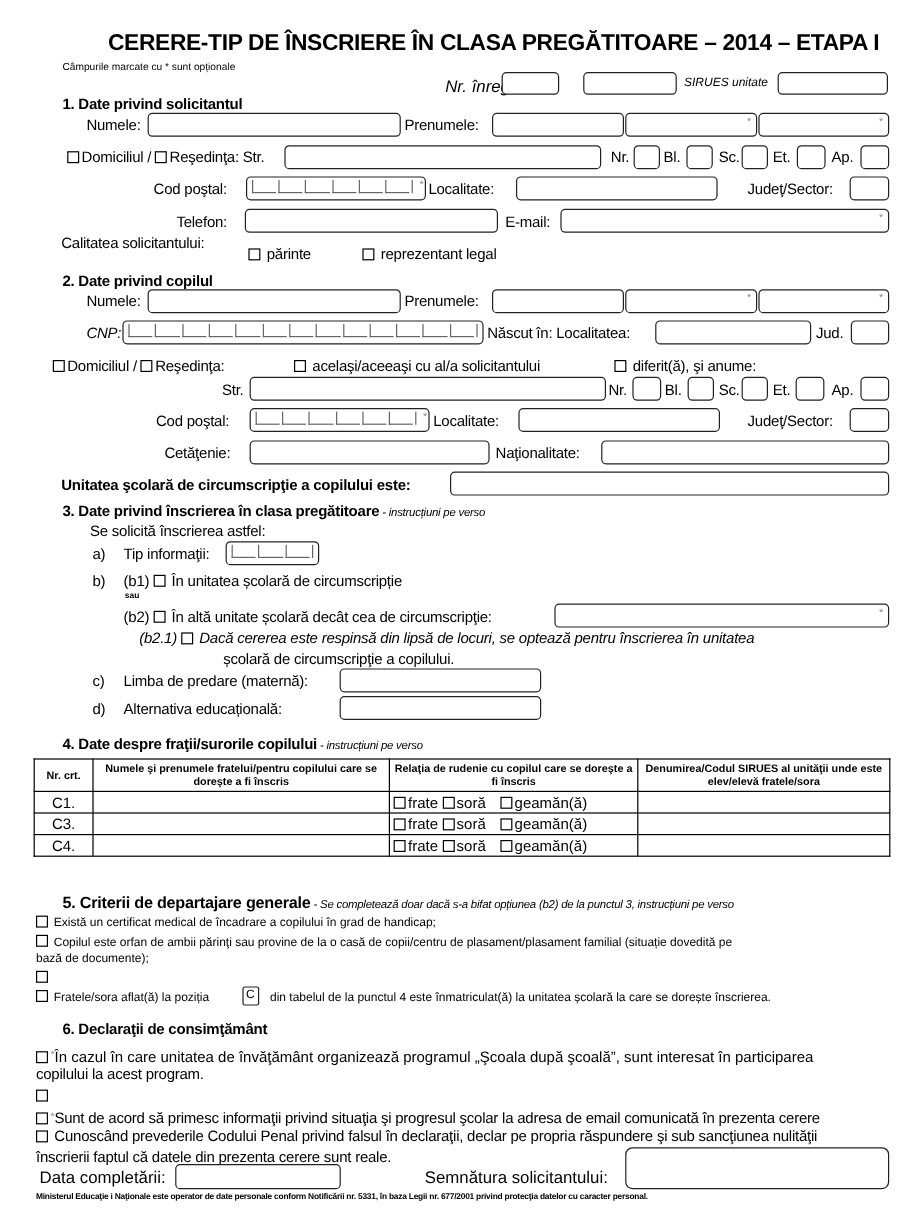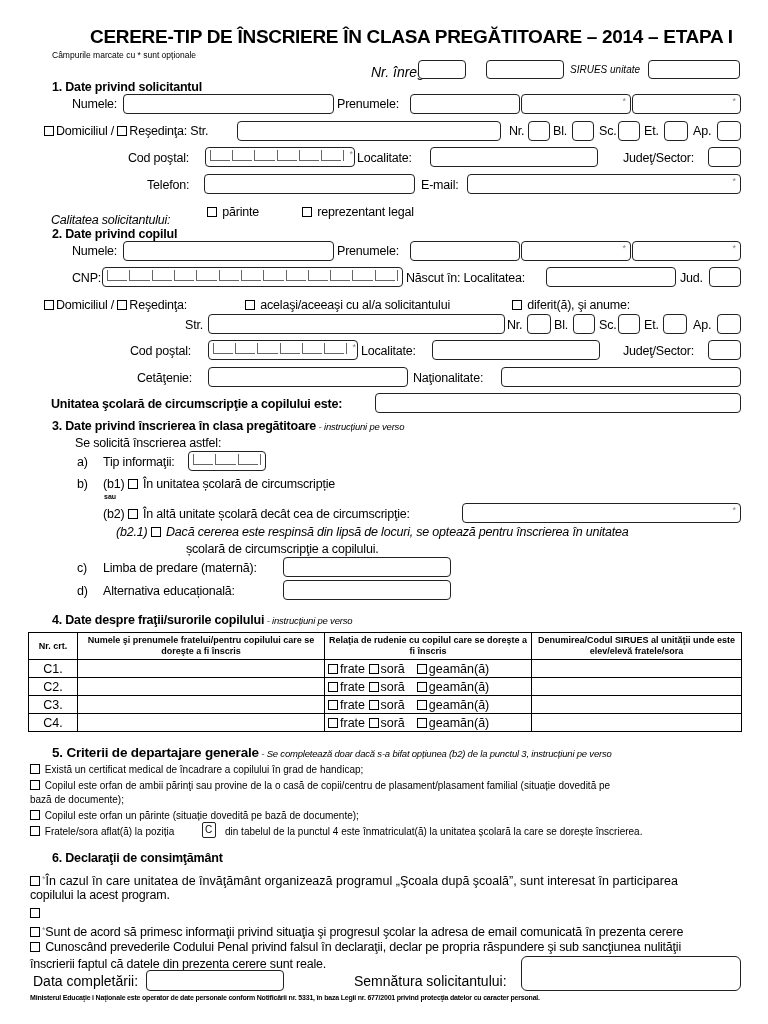--- a/index.html
+++ b/index.html
@@ -45,21 +45,21 @@
 <div class="box" style="left:123px;top:94px;width:211px;height:20px;"></div>
 <div class="abs t" style="left:337px;top:96px;">Prenumele:</div>
 <div class="box" style="left:410px;top:94px;width:110px;height:20px;"></div>
 <div class="box" style="left:521px;top:94px;width:110px;height:20px;">
     <span class="star">*</span>
   </div>
 <div class="box" style="left:632px;top:94px;width:109px;height:20px;">
     <span class="star">*</span>
   </div>
 
-<div class="abs t" style="left:44px;top:123px;">
+<div class="abs t" style="left:56px;top:123px;">
   <span class="chk"></span><span>Domiciliul /</span>
   <span class="chk"></span><span>Reşedinţa: Str.</span>
 </div>
 <div class="box" style="left:237px;top:121px;width:264px;height:20px;"></div>
 <div class="abs t" style="left:509px;top:123px;">Nr.</div>
 <div class="box" style="left:528px;top:121px;width:22px;height:20px;"></div>
 <div class="abs t" style="left:553px;top:123px;">Bl.</div>
 <div class="box" style="left:572px;top:121px;width:22px;height:20px;"></div>
 <div class="abs t" style="left:599px;top:123px;">Sc.</div>
 <div class="box" style="left:618px;top:121px;width:22px;height:20px;"></div>
@@ -86,38 +86,38 @@
 <div class="abs t" style="left:623px;top:150px;">Judeţ/Sector:</div>
 <div class="box" style="left:708px;top:147px;width:33px;height:20px;"></div>
 
 <div class="abs t" style="left:147px;top:177px;">Telefon:</div>
 <div class="box" style="left:204px;top:174px;width:211px;height:20px;"></div>
 <div class="abs t" style="left:421px;top:177px;">E-mail:</div>
 <div class="box" style="left:467px;top:174px;width:274px;height:20px;">
     <span class="star">*</span>
   </div>
 
-<div class="abs t" style="left:51px;top:212px;font-style:italic;">Calitatea solicitantului:</div>
+<div class="abs t" style="left:51px;top:195px;">Calitatea solicitantului:</div>
 <div class="abs t" style="left:207px;top:204px;"><span class="chk"></span> <span>părinte</span></div>
 <div class="abs t" style="left:302px;top:204px;"><span class="chk"></span> <span>reprezentant legal</span></div>
 
 <div class="abs tb" style="left:52px;top:226px;">2.   Date privind copilul</div>
 
 <div class="abs t" style="left:72px;top:243px;">Numele:</div>
 <div class="box" style="left:123px;top:241px;width:211px;height:20px;"></div>
 <div class="abs t" style="left:337px;top:243px;">Prenumele:</div>
 <div class="box" style="left:410px;top:241px;width:110px;height:20px;"></div>
 <div class="box" style="left:521px;top:241px;width:110px;height:20px;">
     <span class="star">*</span>
   </div>
 <div class="box" style="left:632px;top:241px;width:109px;height:20px;">
     <span class="star">*</span>
   </div>
 
-<div class="abs t" style="left:72px;top:270px;">CNP:</div>
+<div class="abs t" style="left:72px;top:270px;font-style:italic;">CNP:</div>
 <div class="box" style="left:102px;top:267px;width:301px;height:20px;">
   <div class="cells" style="right:4px;">
       <div class="cell"></div>
       <div class="cell"></div>
       <div class="cell"></div>
       <div class="cell"></div>
       <div class="cell"></div>
       <div class="cell"></div>
       <div class="cell"></div>
       <div class="cell"></div>
@@ -224,46 +224,40 @@
     <th style="width:200px;">Relaţia de rudenie cu copilul care se doreşte a fi înscris</th>
     <th>Denumirea/Codul SIRUES al unităţii unde este elev/elevă fratele/sora</th>
   </tr>
   <tr>
     <td class="nr">C1.</td>
     <td></td>
     <td class="rel"><span class="chk"></span><span>frate</span> <span class="chk"></span><span>soră</span><span class="sp"></span><span class="chk"></span><span>geamăn(ă)</span></td>
     <td></td>
   </tr>
   <tr>
-    <td class="nr">C2.</td>
-    <td></td>
-    <td class="rel"><span class="chk"></span><span>frate</span> <span class="chk"></span><span>soră</span><span class="sp"></span><span class="chk"></span><span>geamăn(ă)</span></td>
-    <td></td>
-  </tr>
-  <tr>
     <td class="nr">C3.</td>
     <td></td>
     <td class="rel"><span class="chk"></span><span>frate</span> <span class="chk"></span><span>soră</span><span class="sp"></span><span class="chk"></span><span>geamăn(ă)</span></td>
     <td></td>
   </tr>
   <tr>
     <td class="nr">C4.</td>
     <td></td>
     <td class="rel"><span class="chk"></span><span>frate</span> <span class="chk"></span><span>soră</span><span class="sp"></span><span class="chk"></span><span>geamăn(ă)</span></td>
     <td></td>
   </tr>
 </tbody>
   </table>
 
 <div class="abs tb" style="left:52px;top:745px;font-size:13.5px;"><span>5.   Criterii de departajare generale</span><span class="it" style="font-size:9.5px;"> - Se completează doar dacă s-a bifat opțiunea (b2) de la punctul 3, instrucțiuni pe verso</span></div>
 
 <div class="abs" style="left:30px;top:763px;font-size:10px;line-height:13px;"><span class="chk thin"></span> <span>Există un certificat medical de încadrare a copilului în grad de handicap;</span></div>
 <div class="abs" style="left:30px;top:779px;font-size:10px;line-height:13px;"><span class="chk thin"></span> <span>Copilul este orfan de ambii părinţi sau provine de la o casă de copii/centru de plasament/plasament familial (situație dovedită pe</span></div>
 <div class="abs" style="left:30px;top:793px;font-size:10px;line-height:13px;">bază de documente);</div>
-<div class="abs" style="left:30px;top:809px;font-size:10px;line-height:13px;"><span class="chk thin"></span> <span>Copilul este orfan un părinte (situație dovedită pe bază de documente);</span></div>
+<div class="abs" style="left:30px;top:809px;font-size:10px;line-height:13px;"><span class="chk thin"></span> </div>
 <div class="abs" style="left:30px;top:825px;font-size:10px;line-height:13px;"><span class="chk thin"></span> <span>Fratele/sora aflat(ă) la poziția</span></div>
 <div class="box" style="left:202px;top:822px;width:14px;height:16px;border-radius:2px;font-size:10px;padding-left:2px;line-height:14px;">C</div>
 <div class="abs" style="left:225px;top:825px;font-size:10px;line-height:13px;">din tabelul de la punctul 4 este înmatriculat(ă) la unitatea școlară la care se dorește înscrierea.</div>
 
 <div class="abs tb" style="left:52px;top:850px;">6.   Declaraţii de consimţământ</div>
 
 <div class="abs t" style="left:30px;top:871px;letter-spacing:0px;"><span class="chk"></span><span style="color:#888;font-size:9px;vertical-align:3px;">*</span><span>În cazul în care unitatea de învăţământ organizează programul „Şcoala după şcoală”, sunt interesat în participarea</span></div>
 <div class="abs t" style="left:30px;top:887px;">copilului la acest program.</div>
 
 <div class="abs t" style="left:30px;top:905px;"><span class="chk"></span> </div>

